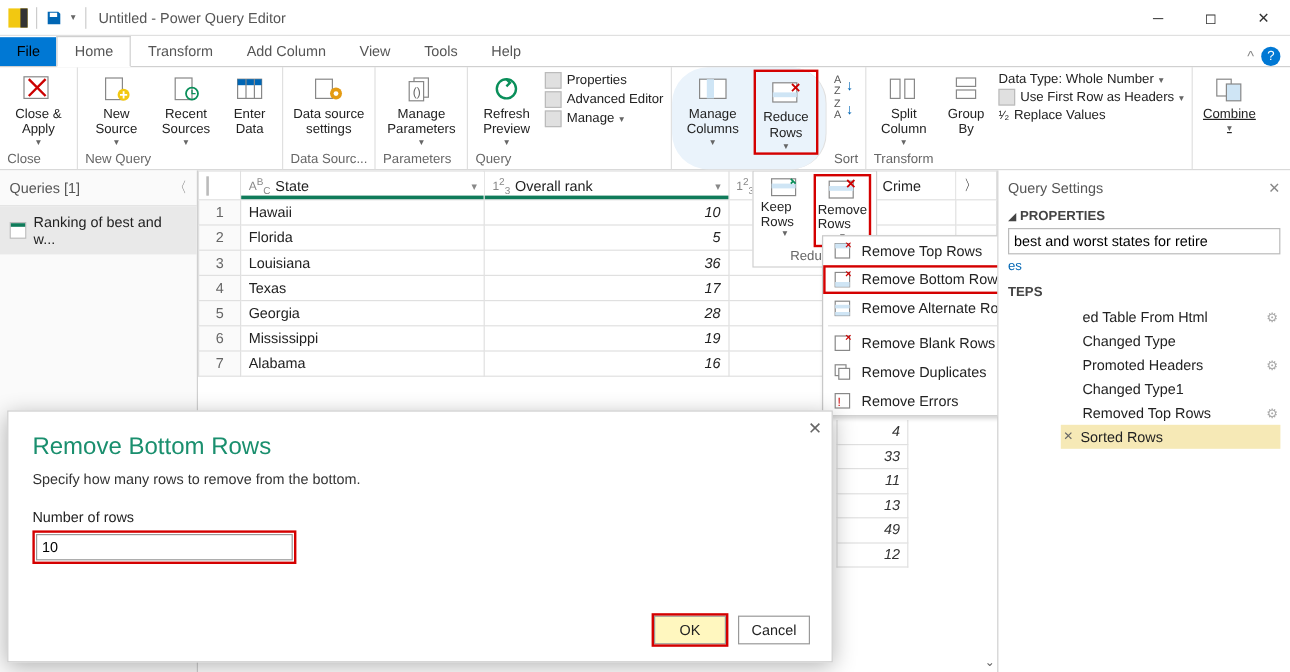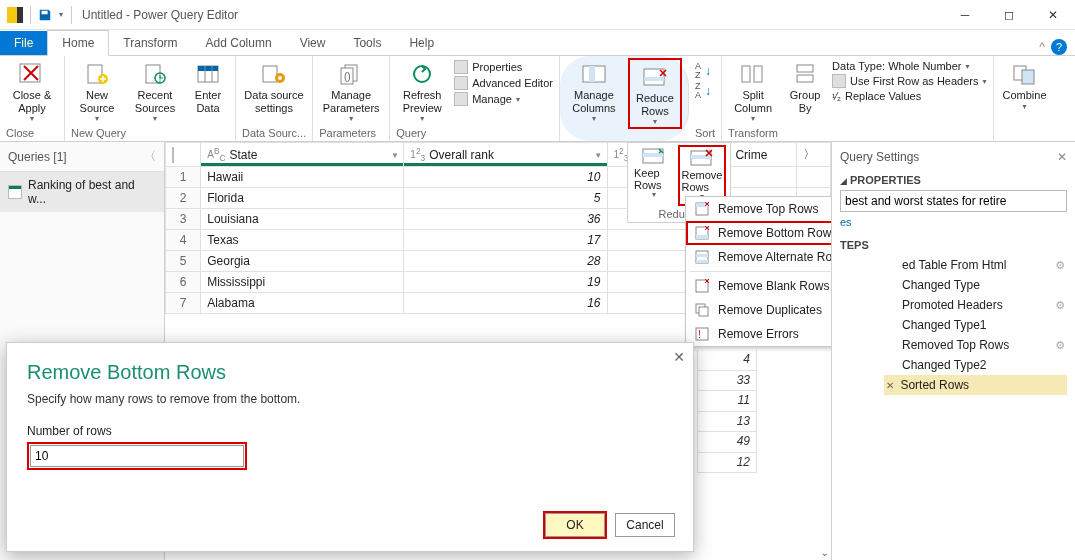--- a/index.html
+++ b/index.html
@@ -10,21 +10,21 @@
   .title-icon { width: 16px; height: 16px; background: #f2c811; margin: 0 3px; position: relative; display:inline-block; }
   .title-icon::after { content:""; position:absolute; right:0; top:0; width:6px; height:16px; background:#333; }
   .qat-sep { width:1px; height:18px; background:#ccc; margin:0 4px; }
   .qat-save { width:14px; height:14px; display:inline-block; color:#0066b4; margin:0 3px; }
   .wincontrols { margin-left:auto; display:flex; }
   .winbtn { width:44px; height:30px; display:flex; align-items:center; justify-content:center; color:#333; }
 
   
   .tabrow { height:26px; display:flex; align-items:flex-end; border-bottom:1px solid #d0d0d0; position:relative; }
   .tab { padding: 5px 14px; color:#555; font-size:12px; cursor:default; }
-  .tab.file { background:#0078d4; color:#fef9c3; }
+  .tab.file { background:#0078d4; color:#000000; }
   .tab.active { background:#fff; border:1px solid #d0d0d0; border-bottom:1px solid #fff; margin-bottom:-1px; }
   .tabrow .help-right { margin-left:auto; display:flex; align-items:center; padding-right:8px; gap:6px; }
   .help-circle { width:16px; height:16px; border-radius:50%; background:#0078d4; color:#fff; display:flex; align-items:center; justify-content:center; font-size:11px; }
 
   
   .ribbon { height:86px; display:flex; border-bottom:1px solid #d0d0d0; background:#fff; }
   .group { border-right:1px solid #e0e0e0; display:flex; flex-direction:column; padding:2px 6px 0 6px; }
   .group-body { flex:1; display:flex; align-items:flex-start; gap:6px; }
   .group-label { text-align:left; font-size:11px; color:#666; padding:2px 0; white-space:nowrap; }
   .rbtn { display:flex; flex-direction:column; align-items:center; width:52px; font-size:11px; text-align:center; line-height:1.15; cursor:default; padding-top:3px; }
@@ -336,21 +336,21 @@
             <span style="font-size:10px;">¹⁄₂</span>
             <span>Replace Values</span>
           </div>
       </div>
     </div>
     <div class="group-label">Transform</div>
   </div>
 
   <div class="group" style="border-right:none;">
     <div class="group-body">
-      <div class="rbtn" style="width:50px;">
+      <div class="rbtn" style="width:50px;text-decoration:underline;">
         <div class="ico">
             <svg width="26" height="22">
               <rect x="2" y="3" width="12" height="14" fill="#fff" stroke="#888"></rect>
               <rect x="10" y="7" width="12" height="14" fill="#cfe5f5" stroke="#888"></rect>
             </svg>
           </div>
         <span>Combine</span>
           <span class="caret">▾</span>
       </div>
     </div>
@@ -591,24 +591,20 @@
         </div>
         <div class="step">
           <span style="width:10px;"></span>
           <span>Changed Type1</span>
         </div>
         <div class="step">
           <span style="width:10px;"></span>
           <span>Removed Top Rows</span>
           <span class="gear">⚙</span>
         </div>
-        <div class="step">
-          <span style="width:10px;"></span>
-          <span>Changed Type2</span>
-        </div>
         <div class="step sel">
           <span class="sort-ico">✕</span>
           <span>Sorted Rows</span>
         </div>
       </div>
   </div>
 
 </div>
 
 <div class="dialog">

